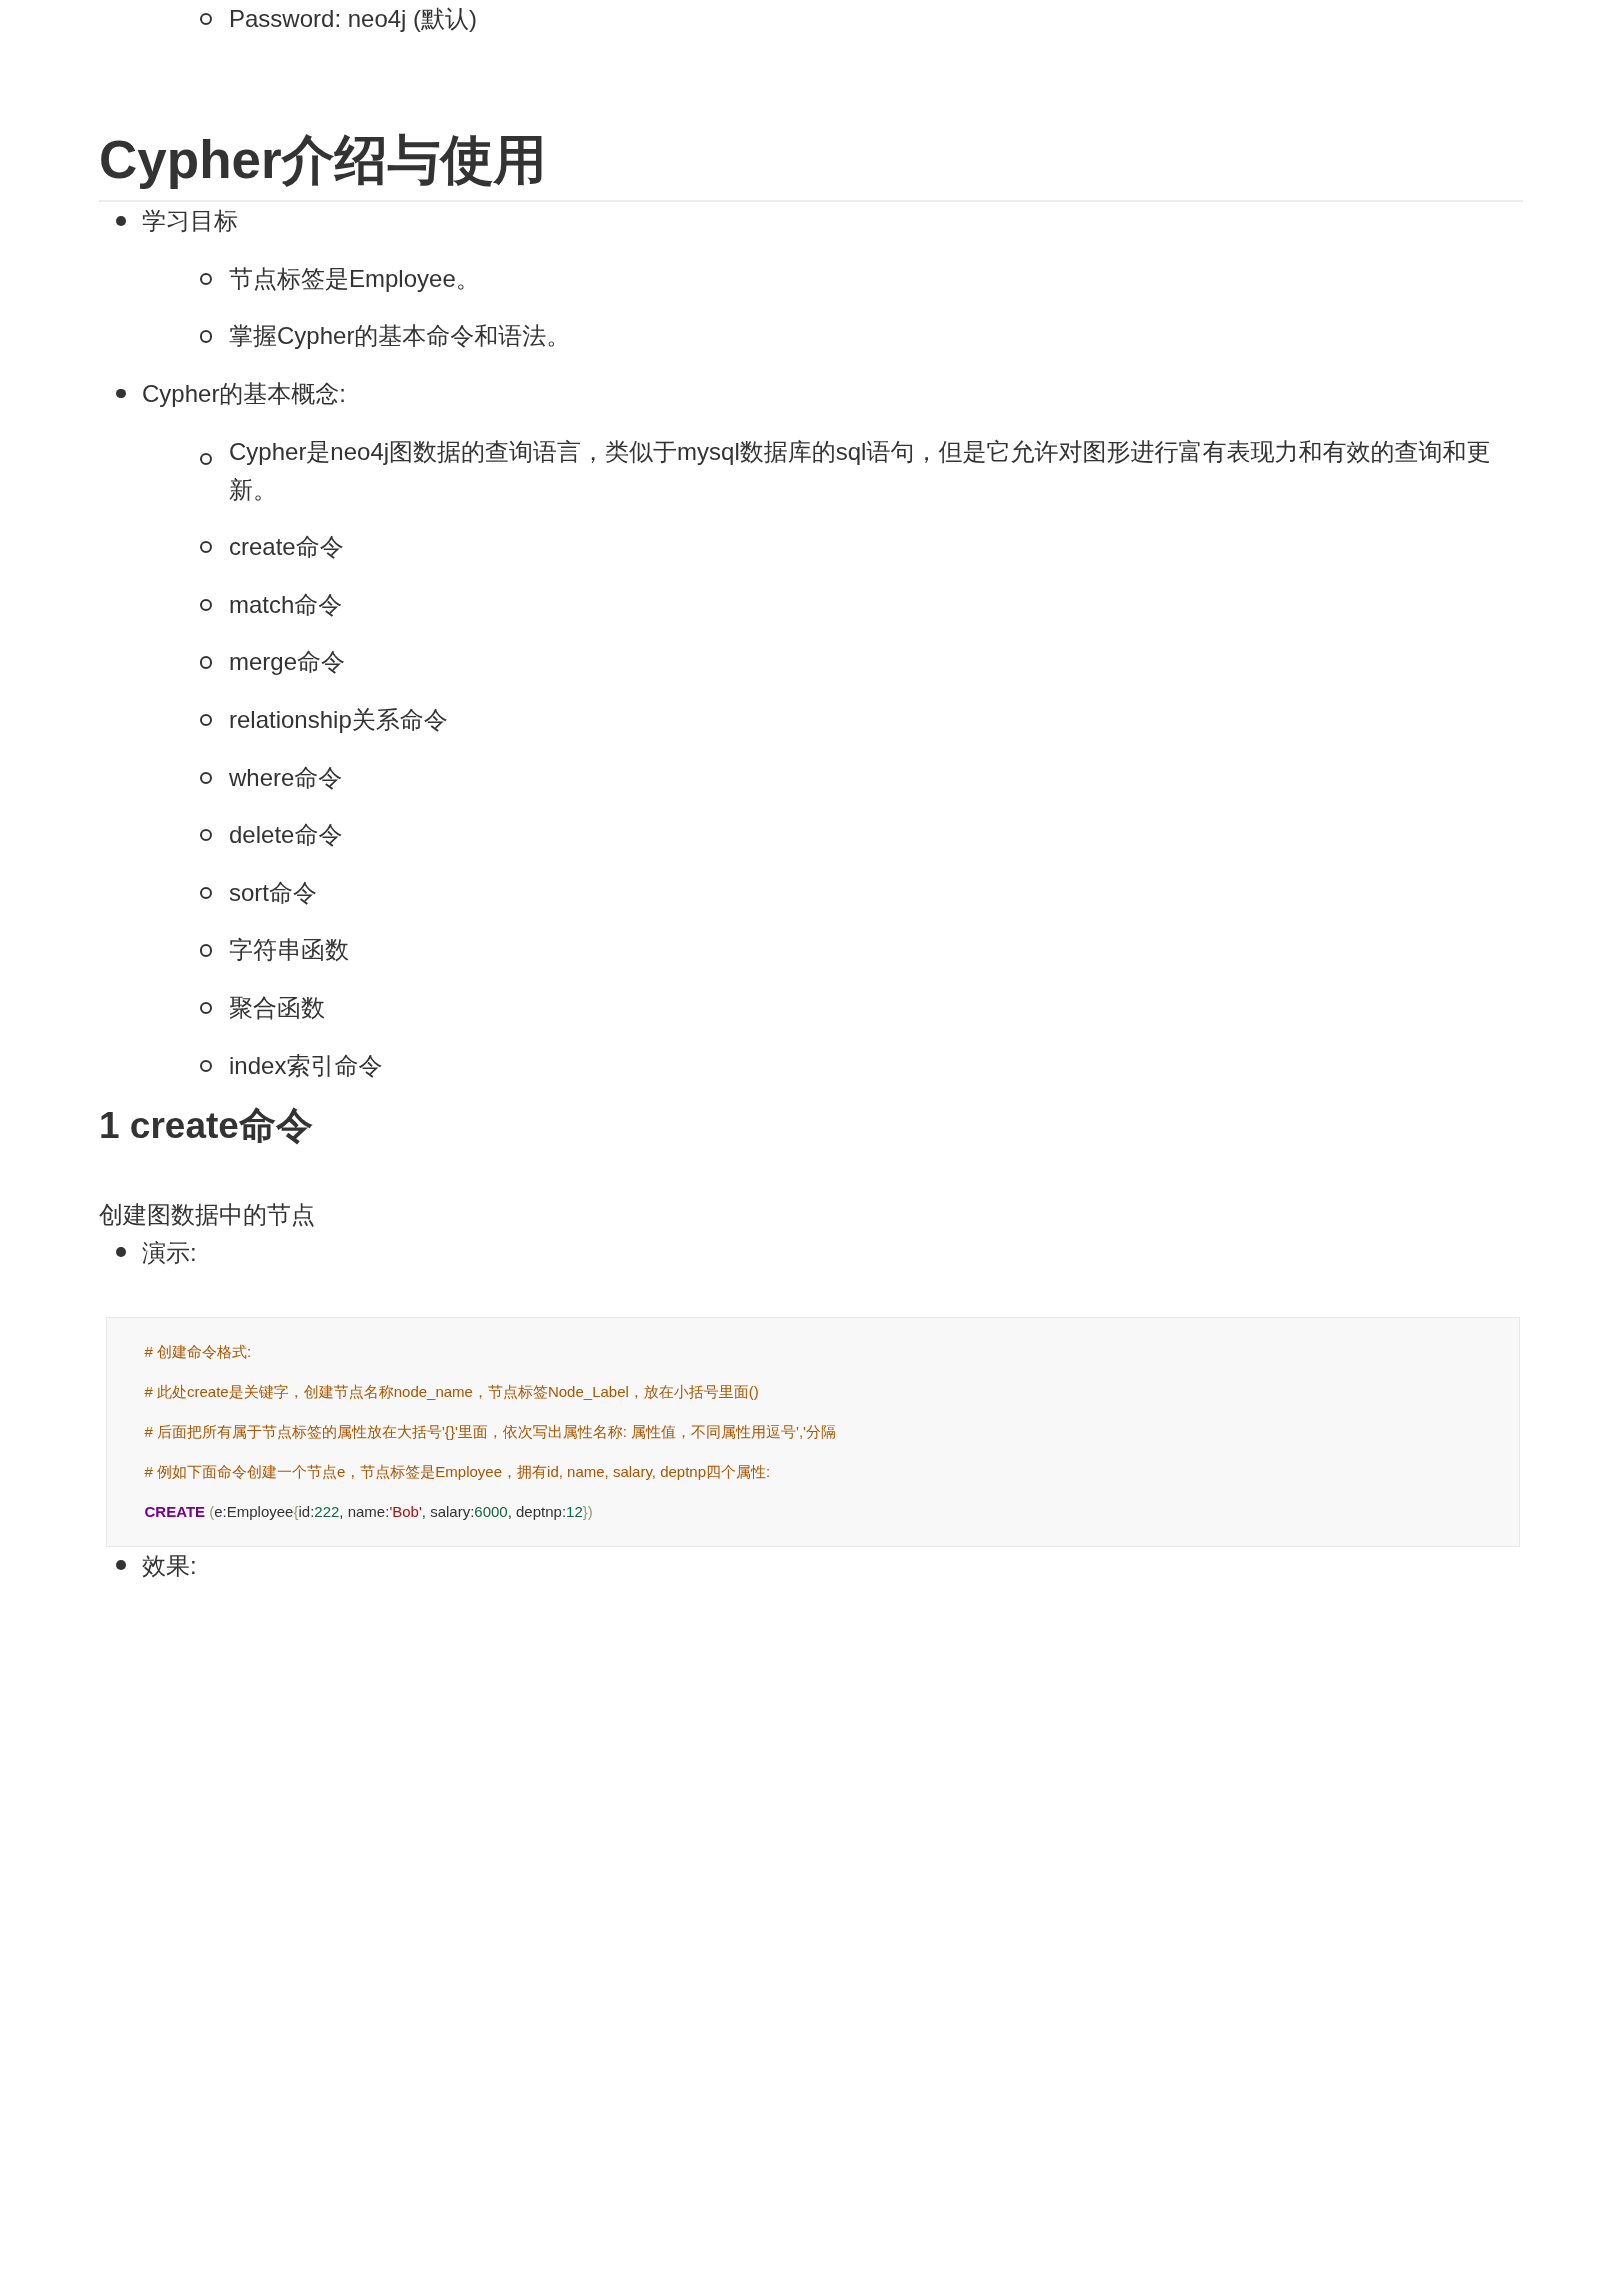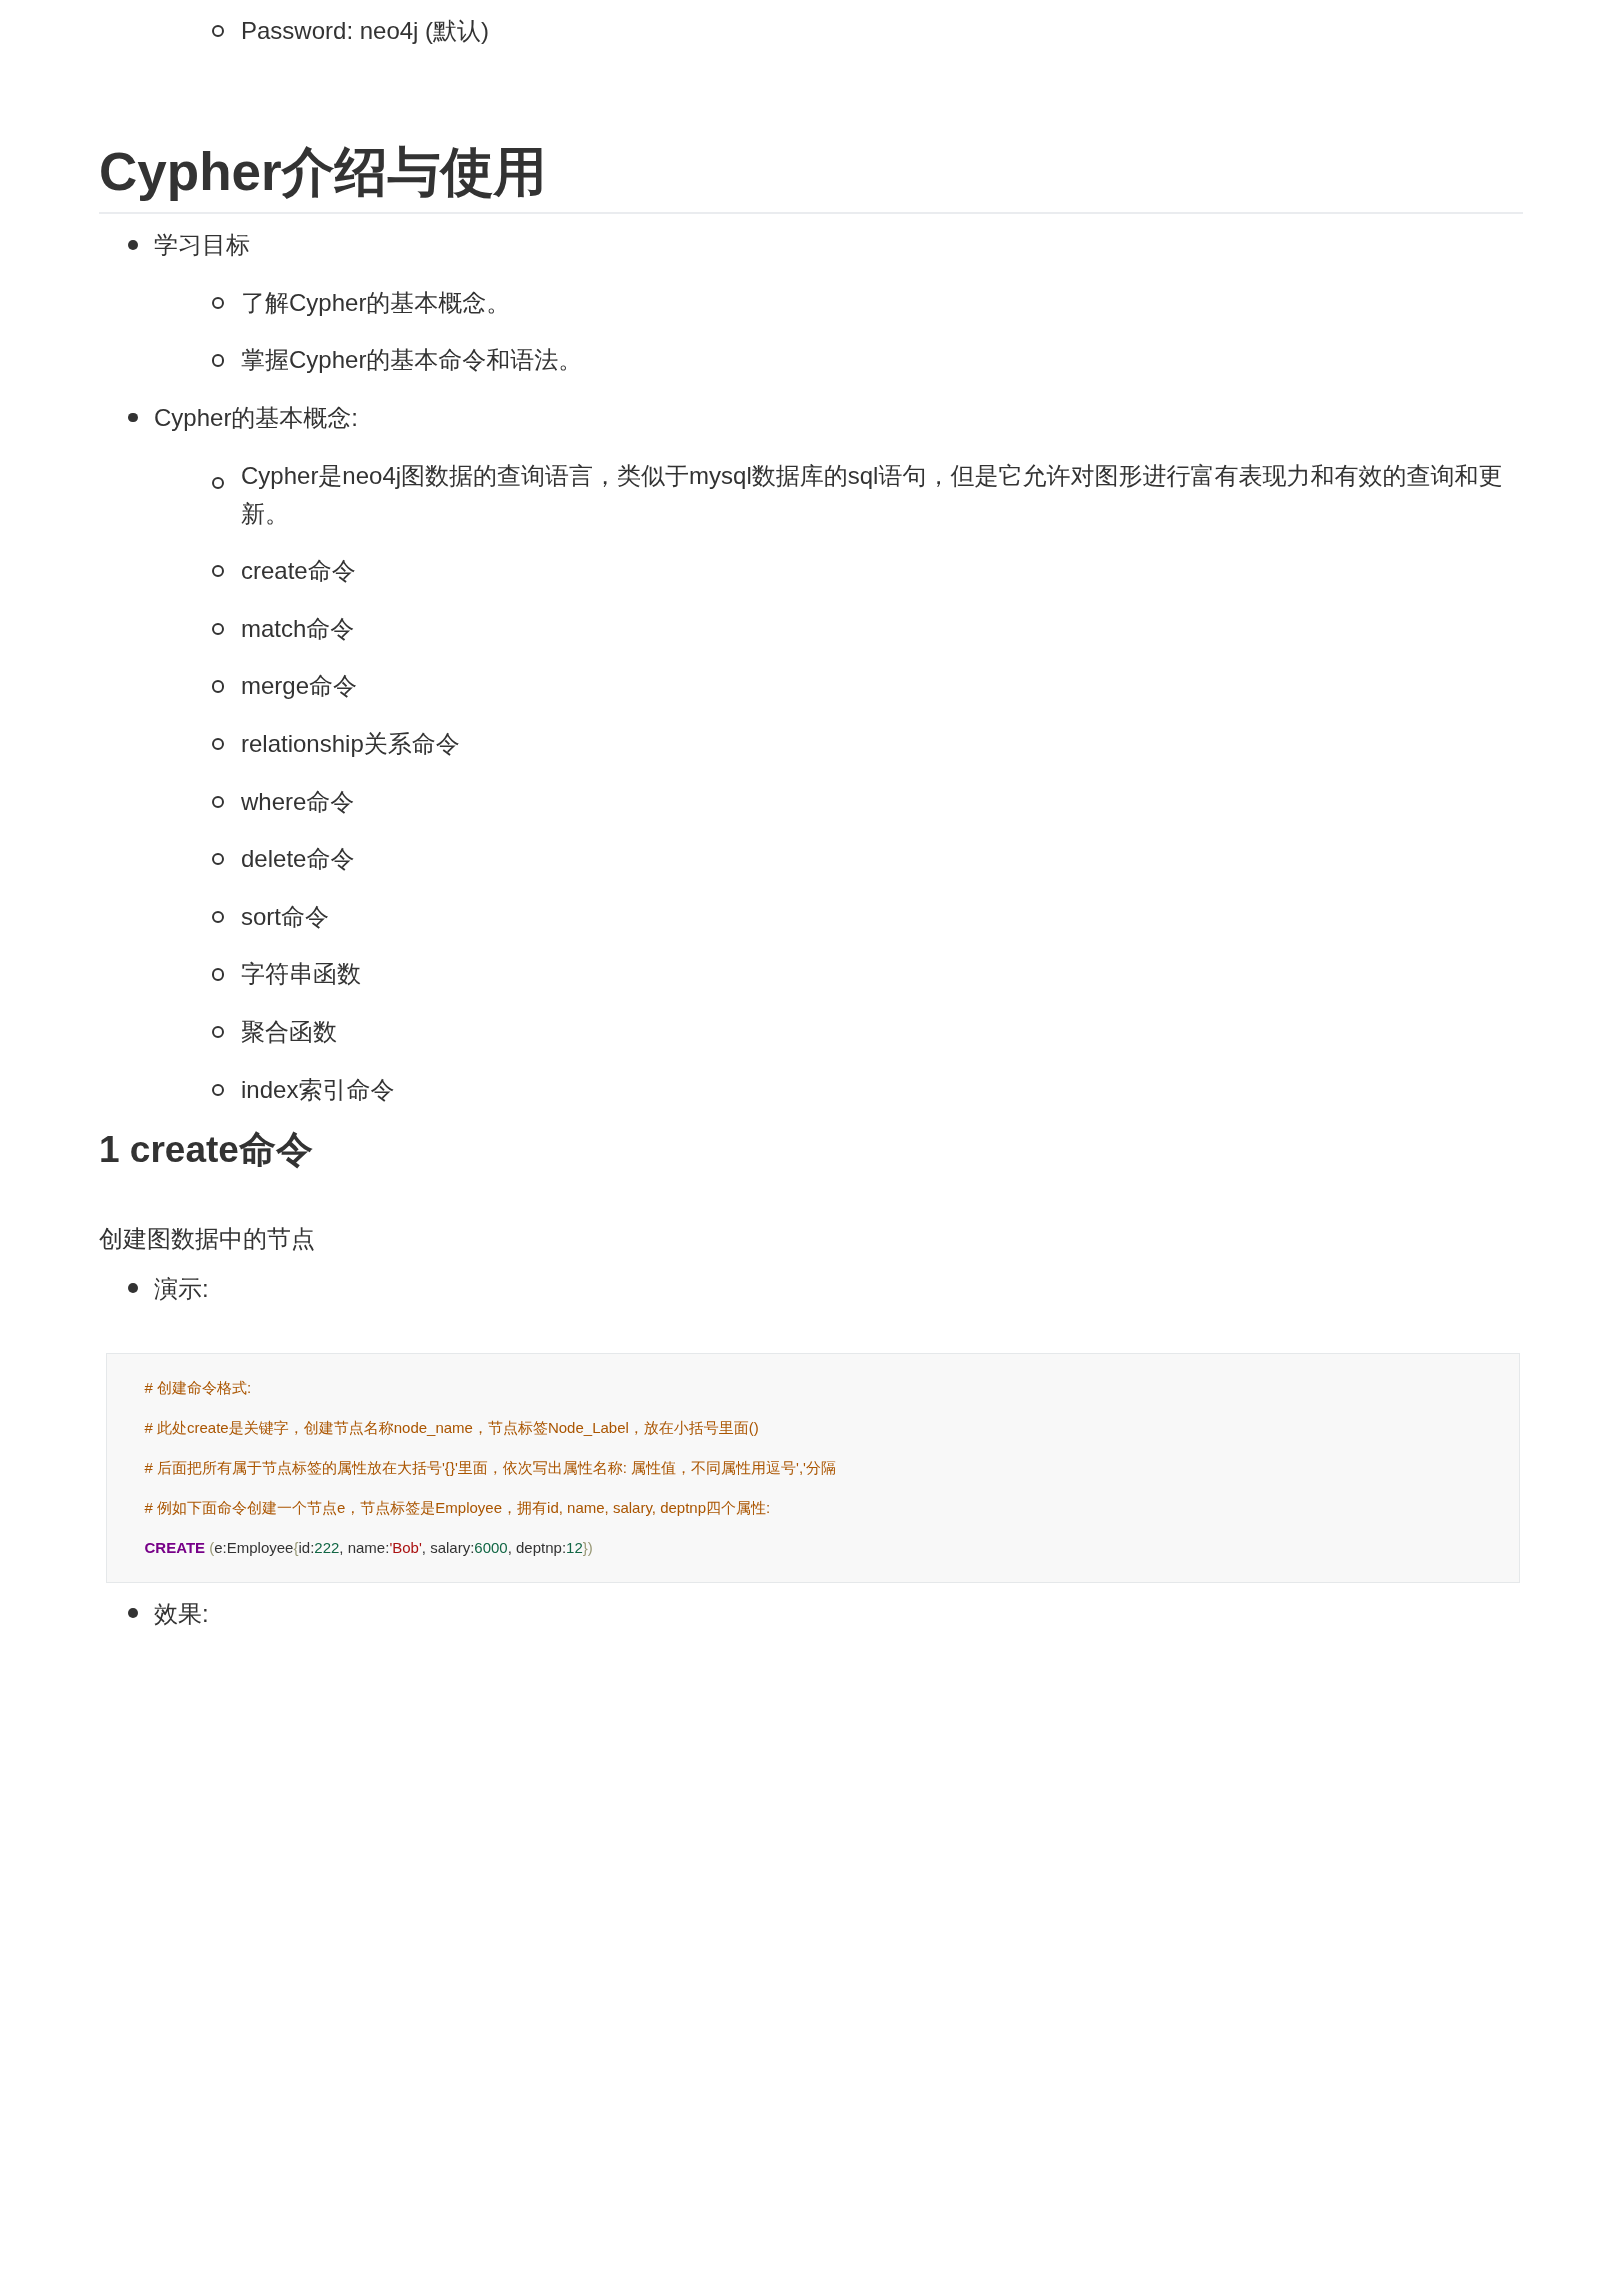--- a/index.html
+++ b/index.html
@@ -19,21 +19,21 @@
     box-sizing: border-box;
     width: 1622px;
     height: 2295px;
     padding: 0 99px;
     background: #ffffff;
   }
 
   
   ul.md-list {
     list-style: none;
-    margin: 12px;
+    margin: 0;
     padding: 0;
   }
   ul.md-list li {
     position: relative;
     font-size: 24px;
     line-height: 38px;
     margin: 0 0 19.6px 0;
     color: var(--text, #333333);
   }
   li.l1 { padding-left: 43px; }
@@ -121,21 +121,21 @@
 <div class="page">
 
   <ul class="md-list top-list">
     <li class="l2">Password: neo4j (默认)</li>
   </ul>
 
   <h1>Cypher介绍与使用</h1>
 
   <ul class="md-list list-a">
     <li class="l1">学习目标</li>
-    <li class="l2">了解Cypher的基本概念。</li>
+    <li class="l2">节点标签是Employee。</li>
     <li class="l2">掌握Cypher的基本命令和语法。</li>
 
     <li class="l1">Cypher的基本概念:</li>
     <li class="l2 long">Cypher是neo4j图数据的查询语言，类似于mysql数据库的sql语句，但是它允许对图形进行富有表现力和有效的查询和更新。</li>
 
     <li class="l2">create命令</li>
     <li class="l2">match命令</li>
     <li class="l2">merge命令</li>
     <li class="l2">relationship关系命令</li>
     <li class="l2">where命令</li>

